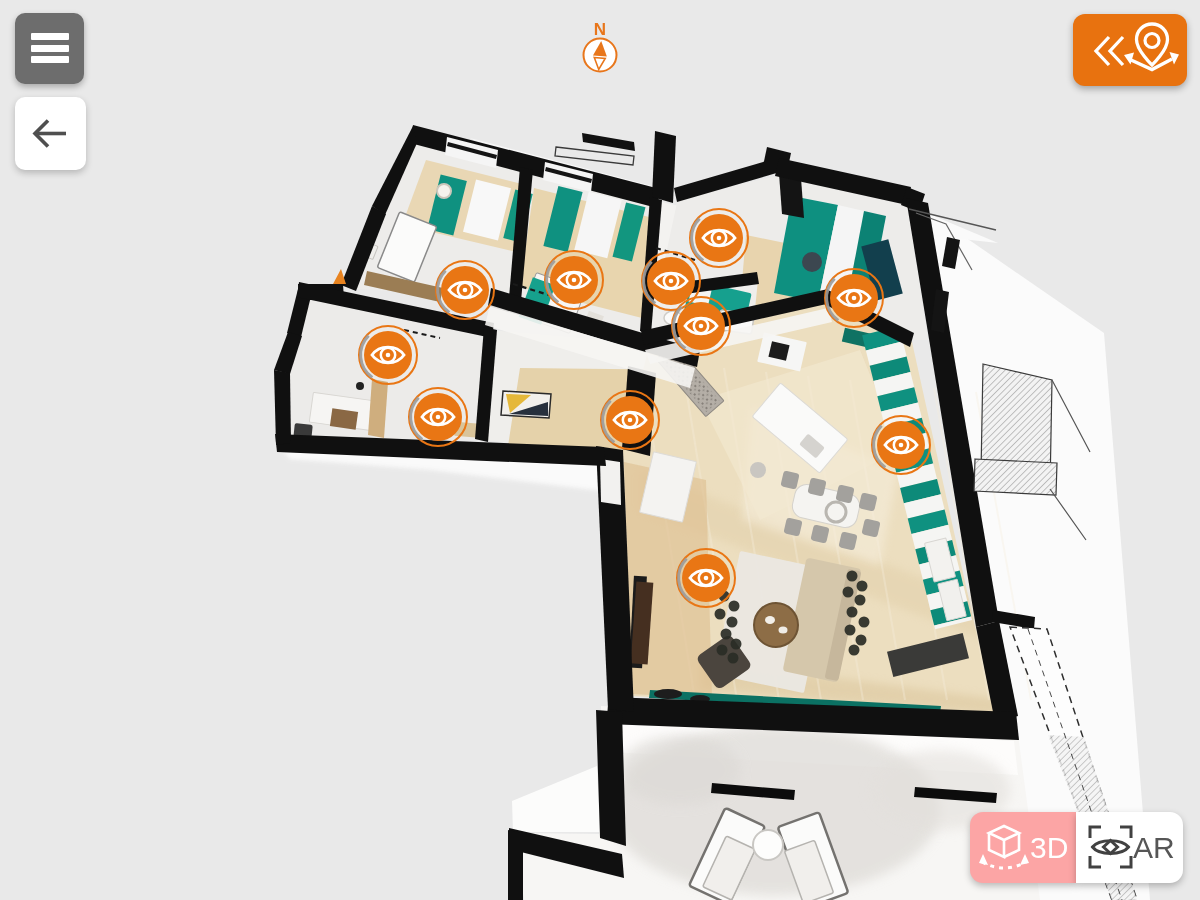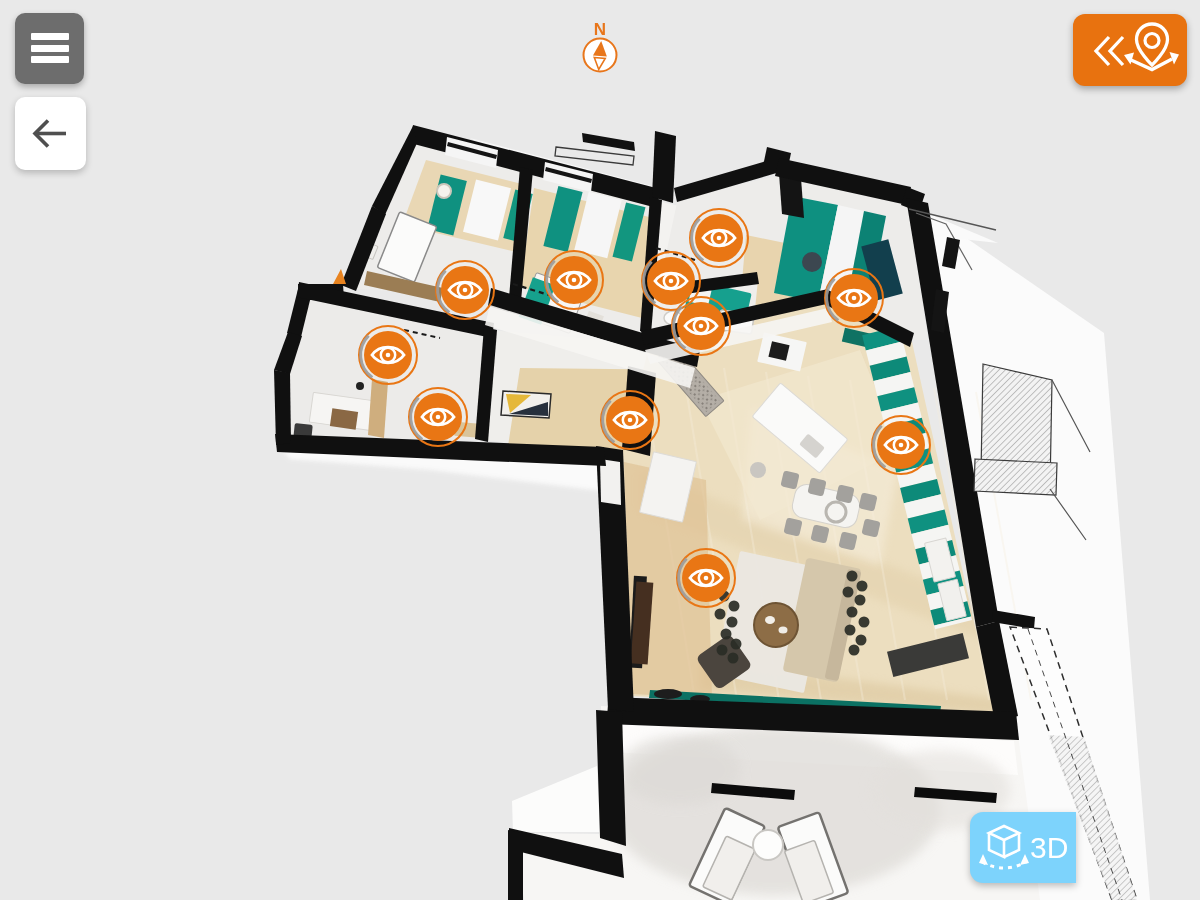--- a/index.html
+++ b/index.html
@@ -529,27 +529,40 @@
     <path d="M36 23 L23 37 L36 51" stroke="#fff" stroke-width="3.3" fill="none"></path>
     <path d="M50 23 L37 37 L50 51" stroke="#fff" stroke-width="3.3" fill="none"></path>
     <path d="M79 10 c-8.8 0 -15.5 6.8 -15.5 15.4 c0 10.8 15.5 25.6 15.5 25.6 s15.5 -14.8 15.5 -25.6 c0 -8.6 -6.7 -15.4 -15.5 -15.4 Z" fill="none" stroke="#fff" stroke-width="3.3"></path>
     <circle cx="79" cy="26.5" r="7" fill="none" stroke="#fff" stroke-width="3.2"></circle>
     <path d="M58 46 L79 55.5 L99 45" fill="none" stroke="#fff" stroke-width="3.4"></path>
     <polygon points="51,41 61,38.5 57.5,50.5" fill="#fff"></polygon>
     <polygon points="96.5,38 106,40.5 101,50.5" fill="#fff"></polygon>
   </svg>
 </div>
 
-<div class="btn" style="left:970px;top:812px;width:106px;height:71px;background:#7dd3fc;border-radius:13px 0 0 13px;box-shadow:0 3px 7px rgba(0,0,0,0.25);">
+<div class="btn" style="left:970px;top:812px;width:106px;height:71px;background:#fca5a5;border-radius:13px 0 0 13px;box-shadow:0 3px 7px rgba(0,0,0,0.25);">
   <svg width="106" height="71">
     <g stroke="#fff" stroke-width="2.6" fill="none">
       <path d="M34 14 L49 21 L34 28 L19 21 Z"></path>
       <path d="M19 21 L19 38 L34 45 L34 28"></path>
       <path d="M49 21 L49 38 L34 45"></path>
     </g>
     <path d="M12 50 q22 12 44 0" fill="none" stroke="#fff" stroke-width="3" stroke-dasharray="4 5"></path>
     <path d="M13 42 L9 51 L18 53" fill="#fff"></path>
     <path d="M55 42 L59 51 L50 53" fill="#fff"></path>
     <text x="60" y="46" font-size="30" fill="#fff" font-family="Liberation Sans, sans-serif">3D</text>
   </svg>
 </div>
 
+<div class="btn" style="left:1076px;top:812px;width:107px;height:71px;background:#ffffff;border-radius:0 13px 13px 0;box-shadow:0 3px 7px rgba(0,0,0,0.25);">
+  <svg width="107" height="71">
+    <g stroke="#414141" stroke-width="3" fill="none">
+      <path d="M25 15 L14 15 L14 26"></path>
+      <path d="M44 15 L55 15 L55 26"></path>
+      <path d="M25 55 L14 55 L14 44"></path>
+      <path d="M44 55 L55 55 L55 44"></path>
+      <path d="M16.5 35 C23 26.5 46 26.5 52.5 35 C46 43.5 23 43.5 16.5 35 Z"></path>
+      <path d="M34.5 28.5 L41.5 35 L34.5 41.5 L27.5 35 Z"></path>
+    </g>
+    <text x="57" y="46" font-size="30" fill="#565656" font-family="Liberation Sans, sans-serif">AR</text>
+  </svg>
+</div>
 </div>
 
 </body></html>

